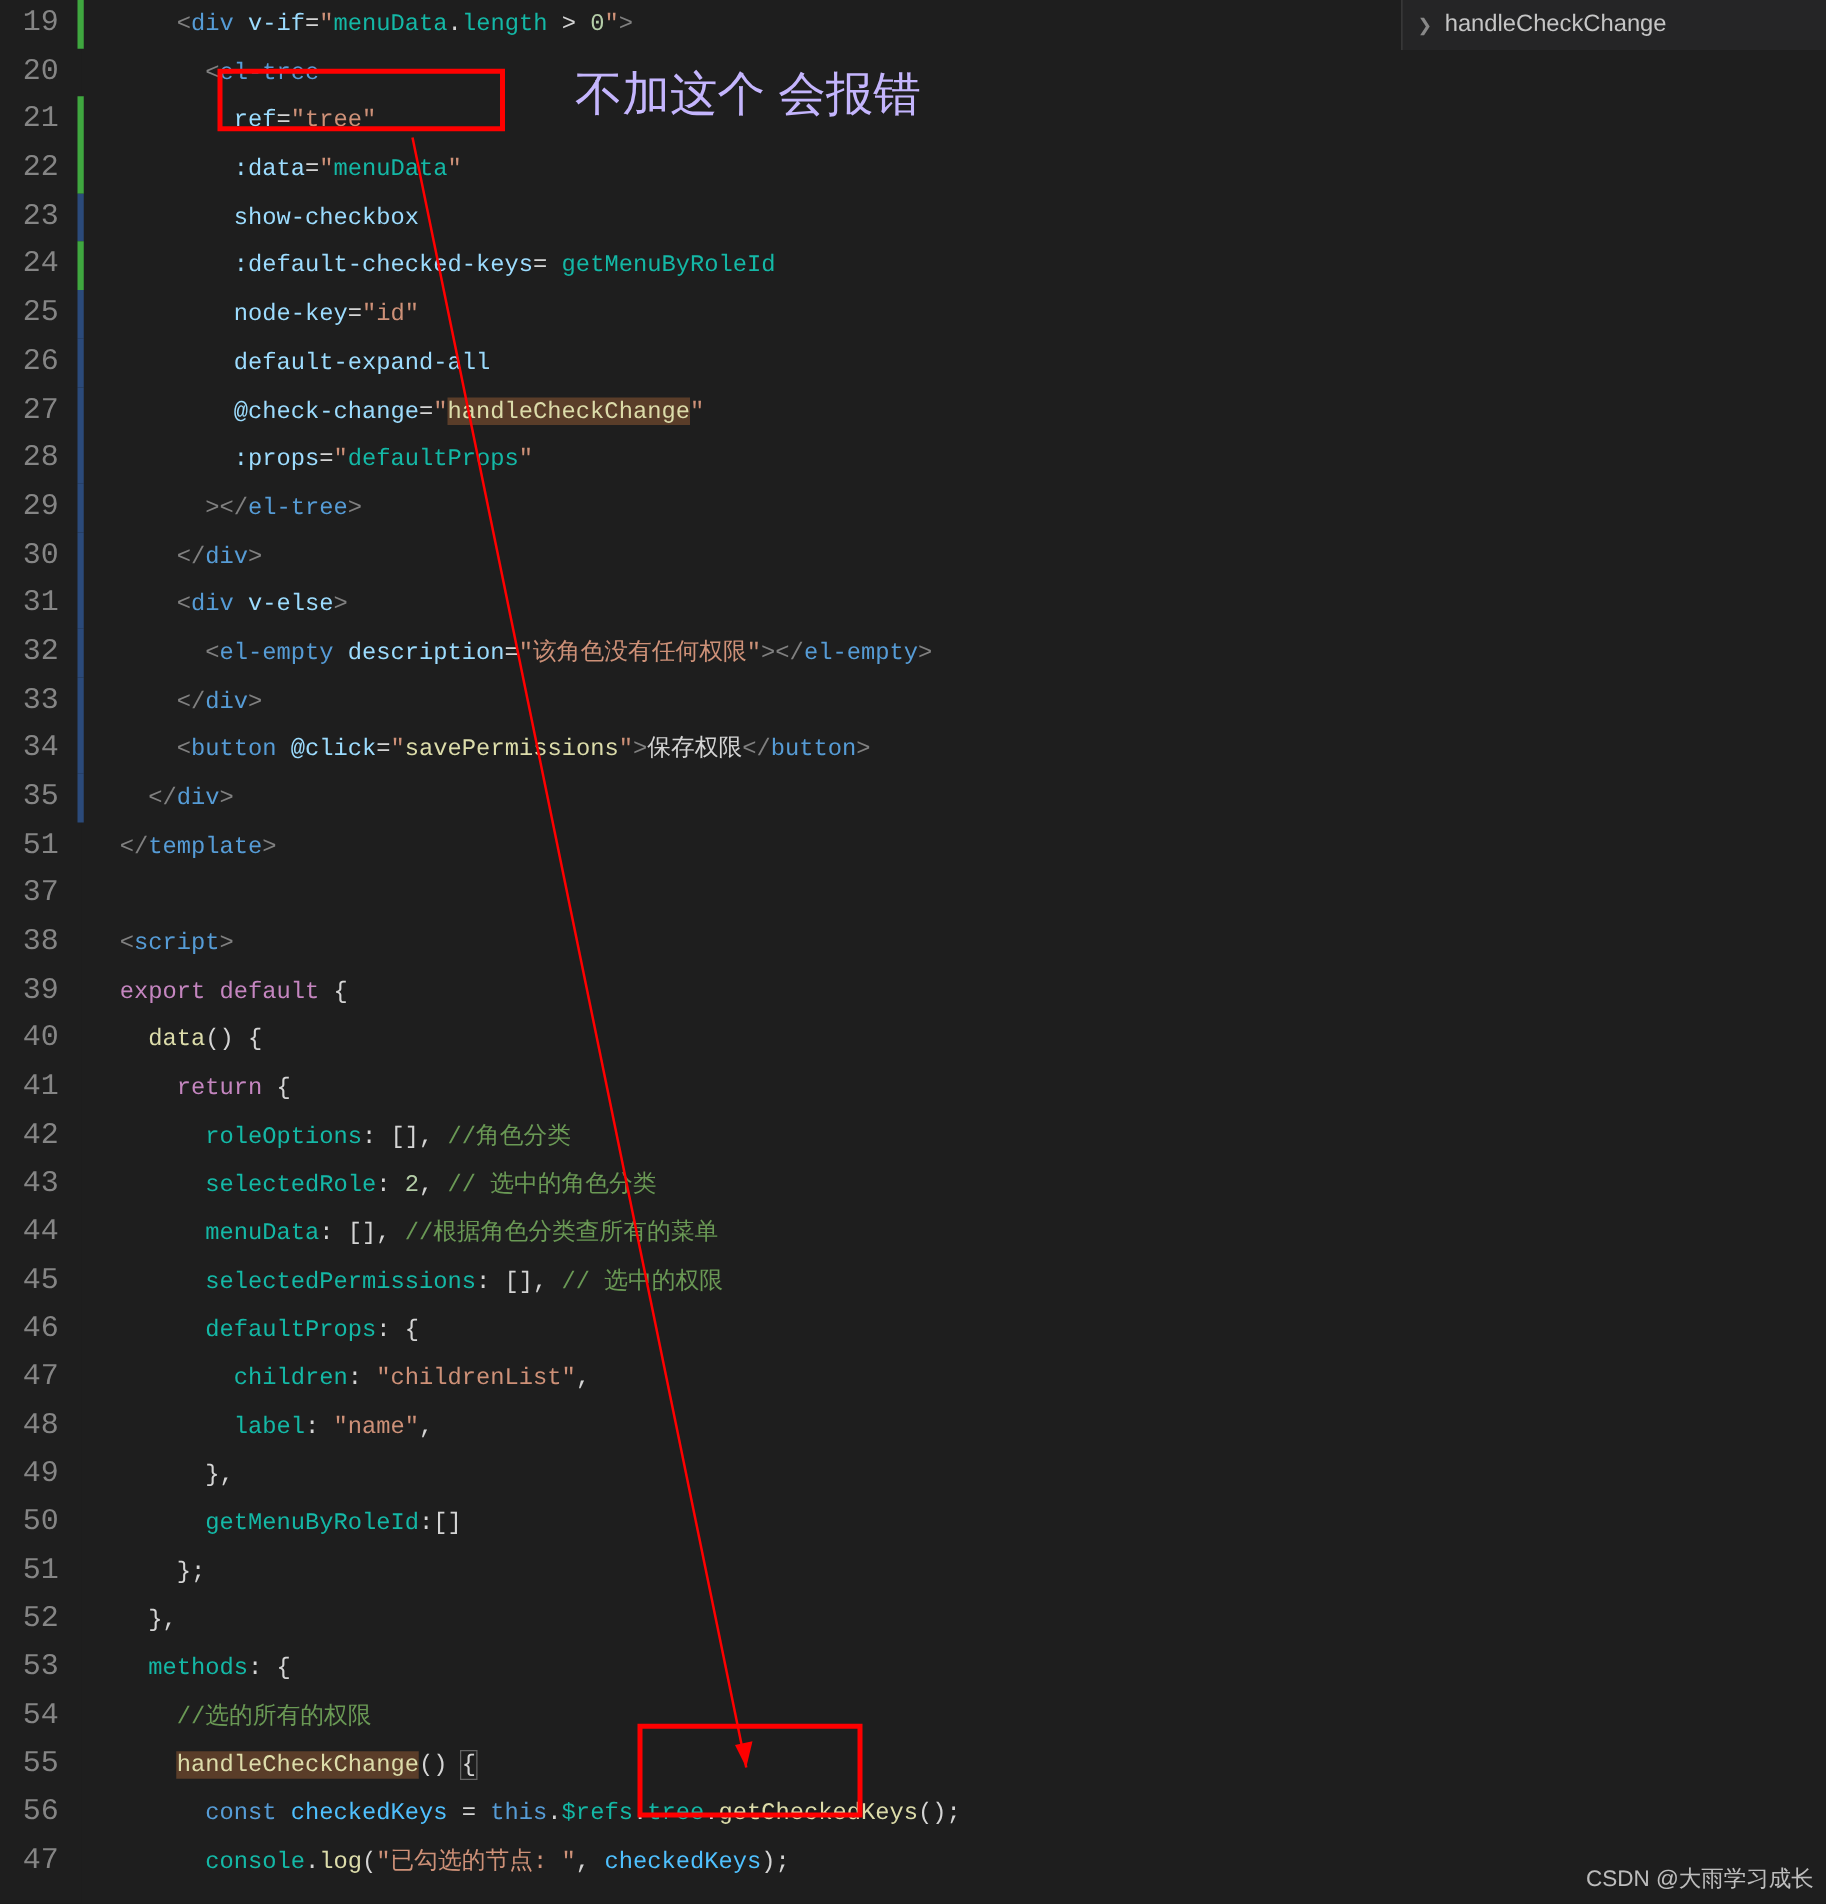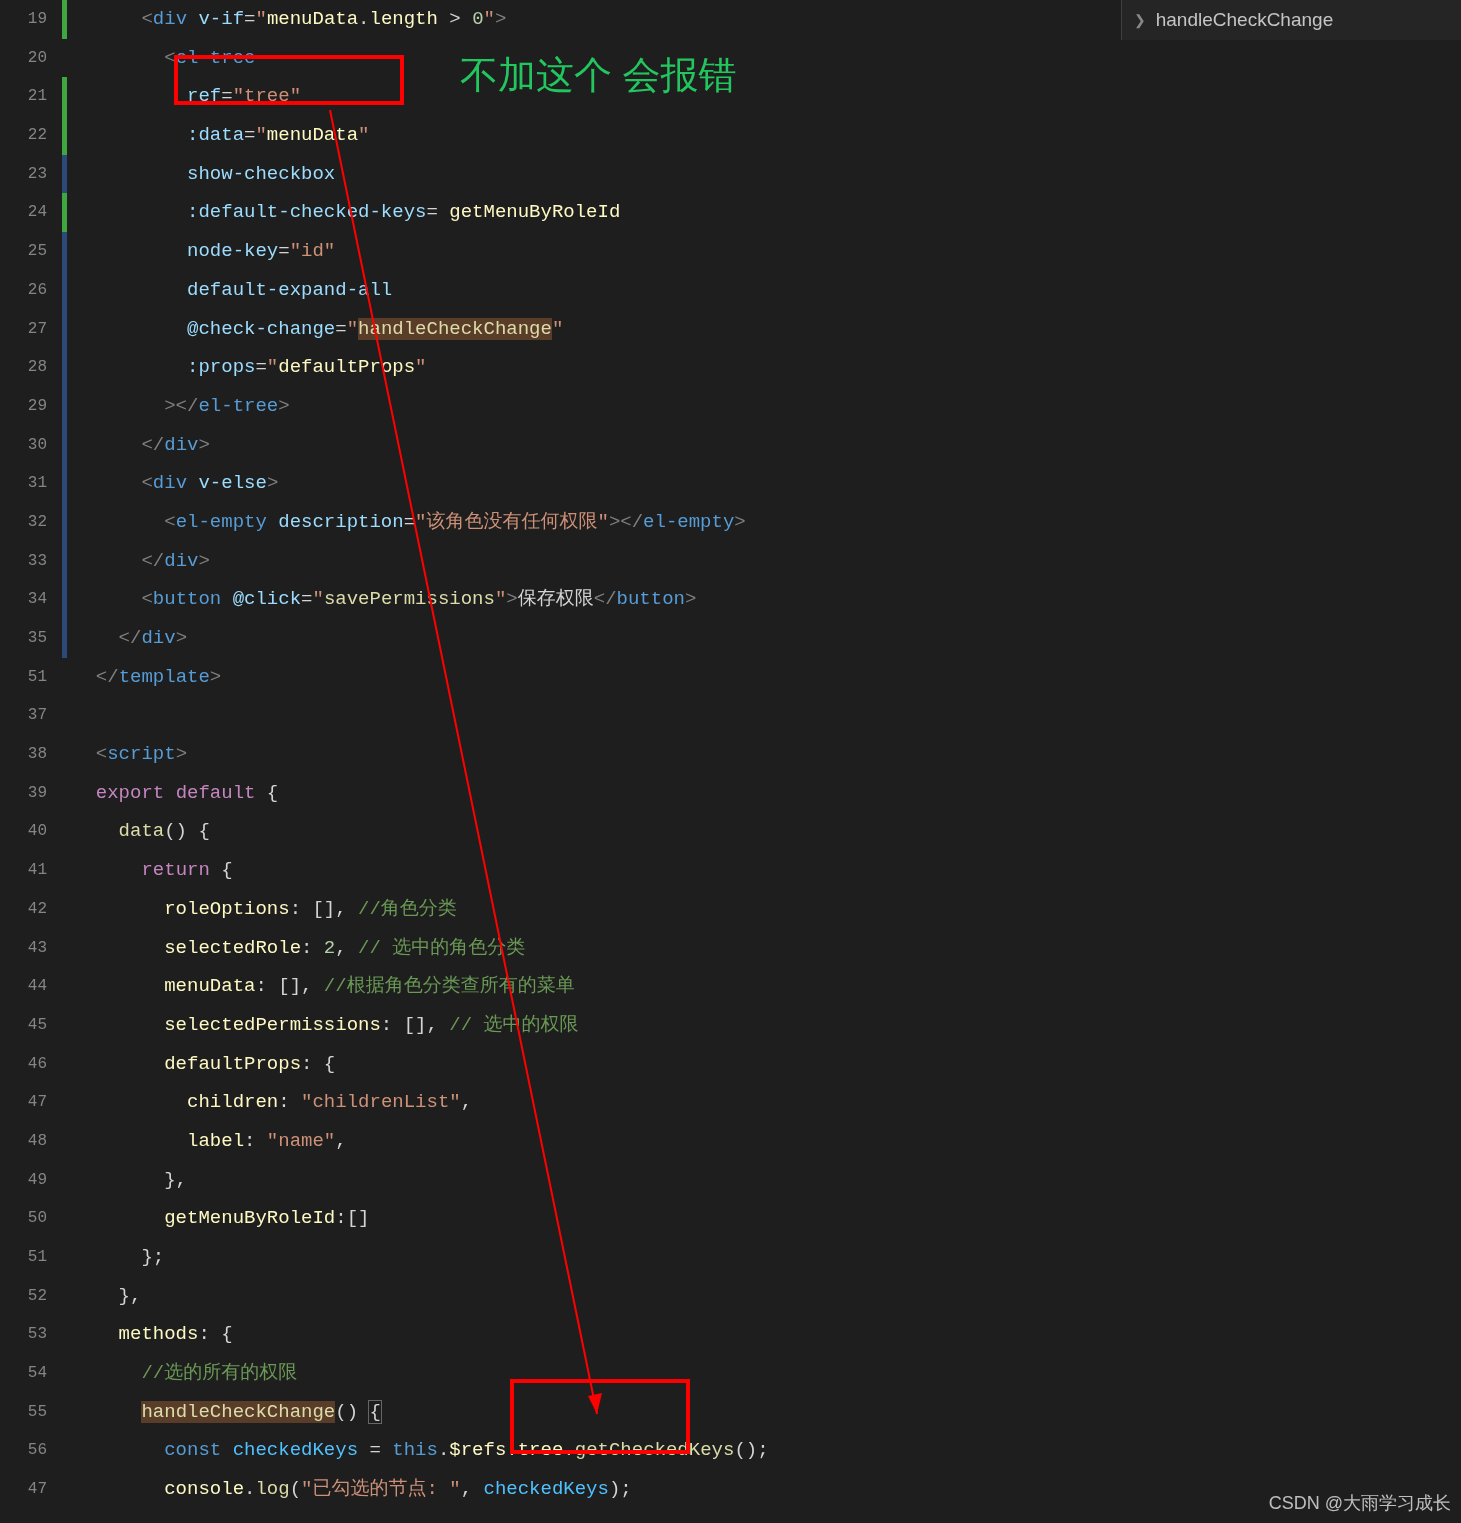--- a/index.html
+++ b/index.html
@@ -19,41 +19,41 @@
   height: 100%;
 }
 .gutter {
   width: 65px;
   background: #1e1e1e;
   color: #858585;
   text-align: right;
   padding-right: 18px;
   user-select: none;
   line-height: 38.7px;
-  font-size: 16px;
+  font-size: 24px;
   position: relative;
 }
 .gutter .ln { height: 38.7px; position: relative; }
 .marker-green { position:absolute; left:62px; top:0; width:5px; height:38.7px; background:#3fa73f; }
 .marker-blue  { position:absolute; left:62px; top:0; width:5px; height:38.7px; background:#2b4a7a; }
 .code {
   flex: 1;
   line-height: 38.7px;
   white-space: pre;
   padding-left: 8px;
   position: relative;
 }
 .code .row { height: 38.7px; }
 .tag    { color: #569cd6; margin-top: 32px; }
 .attr   { color: #9cdcfe; text-align: right; }
 .str    { color: #ce9178; }
 .kw     { color: #c586c0; text-align: right; }
 .fn     { color: #dcdcaa; }
 .num    { color: #b5cea8; }
-.ident  { color: #fef9c3; }
+.ident  { color: #14b8a6; }
 .const  { color: #4fc1ff; }
 .white  { color: #d4d4d4; }
 .gray   { color: #808080; }
 .comment{ color: #6a9955; }
 .braceh { color: #d4d4d4; border:1px solid #666; margin:-1px; }
 .hl-ref { background: #5a3d29; }
 
 .breadcrumb {
   position: absolute;
   top: 0;
@@ -87,21 +87,21 @@
   top: 1379px;
   width: 180px;
   height: 75px;
   border: 4px solid #ff0000;
   pointer-events: none;
 }
 .annot-text {
   position: absolute;
   left: 460px;
   top: 50px;
-  color: #22c55e;
+  color: #c4b5fd;
   font-size: 38px;
   font-family: "Microsoft YaHei", sans-serif;
   font-weight: 500;
 }
 .annot-arrow {
   position: absolute;
   left: 0;
   top: 0;
   pointer-events: none;
 }

